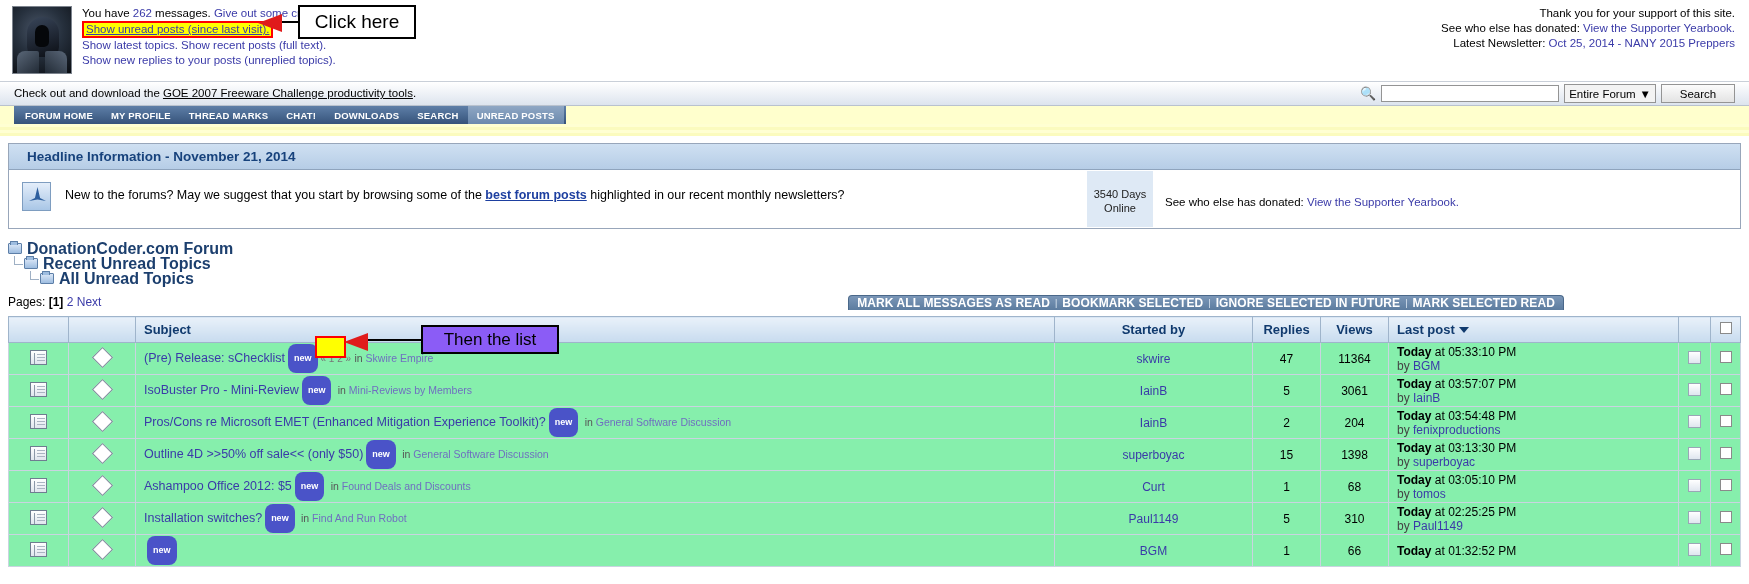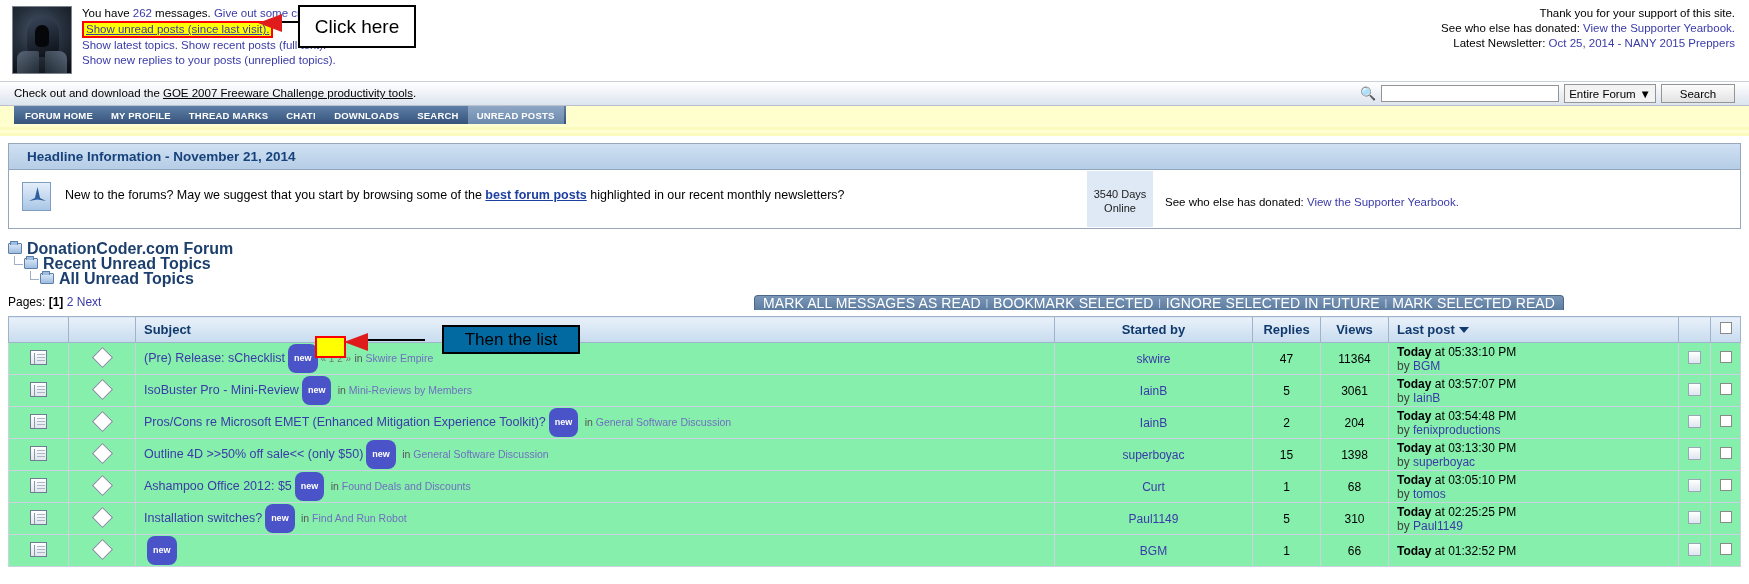--- a/index.html
+++ b/index.html
@@ -36,21 +36,21 @@
   .hl-link-box { display:inline-block; background:#ffff00; border:2px solid #ff0000;
                  padding:0 2px; margin:0; line-height:13px; }
   .hl-link-box a { color:#3a3aa8; text-decoration:underline; }
   #membergroup { margin-top:11px; }
   #membergroup b { font-weight:bold; }
 
   #thanks { position:absolute; right:14px; top:6px; text-align:right;
             font-size:11.5px; line-height:15px; }
 
   
-  #callout1 { position:absolute; left:298px; top:5px; width:118px; height:43px;
+  #callout1 { position:absolute; left:298px; top:5px; width:118px; height:34px;
               background:#ffffff; border:2px solid #000; display:flex;
               align-items:center; justify-content:center;
               font-size:19px; font-family:"Liberation Sans", sans-serif; z-index:30; }
   #callout1line { position:absolute; left:282px; top:21px; width:22px; height:2px;
                   background:#000; z-index:29; }
   #arrow1 { position:absolute; left:258px; top:14px; width:0; height:0; z-index:31;
             border-top:9px solid transparent; border-bottom:9px solid transparent;
             border-right:24px solid #e01b1b; }
 
   
@@ -115,21 +115,21 @@
   
   #pagesrow { position:relative; margin:9px 0 0 8px; font-size:12px; height:18px; }
   #pagesrow .pg { color:#3a3aa8; }
   #pagesrow b { font-weight:bold; color:#000; }
 
   
   #actionbar { position:absolute; right:185px; top:0; height:15px;
                background:linear-gradient(#7b97b8,#5c7c9f);
                border:1px solid #4a688a; border-bottom:none; border-radius:4px 4px 0 0;
                display:flex; align-items:center; padding:0 8px; }
-  #actionbar span.act { color:#ffffff; font-size:14px; font-weight:normal; letter-spacing:.1px; }
+  #actionbar span.act { color:#ffffff; font-size:12px; font-weight:bold; letter-spacing:.1px; }
   #actionbar span.sep { color:#dce7f2; font-size:9px; margin:0 5px; }
 
   
   #tbl { margin:3px 8px 0 8px; border:1px solid #8fa4bd; border-collapse:collapse;
          width:1733px; background:#86efac; }
   #tbl th { background:linear-gradient(#e9f1fa,#c7dbee); border:1px solid #9fb4cb;
             height:26px; font-size:13px; color:#103a6e; font-weight:bold; }
   #tbl td { border:1px solid #c9d4e0; height:30px; font-size:12px; vertical-align:middle; }
   .c-ico  { width:60px; text-align:center; }
   .c-ico2 { width:67px; text-align:center; }
@@ -164,22 +164,22 @@
                background:linear-gradient(#ffffff,#dfe6ef); position:relative; }
   .chkbox { display:inline-block; width:12px; height:12px; border:1px solid #8a8a8a;
             background:#ffffff; }
   .sortcaret { display:inline-block; width:0; height:0; margin-left:4px;
                border-left:5px solid transparent; border-right:5px solid transparent;
                border-top:6px solid #103a6e; vertical-align:middle; }
 
   
   #hl-new-box { position:absolute; left:315px; top:336px; width:31px; height:22px;
                 background:#ffff00; border:2px solid #ff0000; z-index:28; }
-  #callout2 { position:absolute; left:442px; top:325px; width:138px; height:29px;
-              background:#0369a1; border:2px solid #000; display:flex;
+  #callout2 { position:absolute; left:421px; top:325px; width:138px; height:29px;
+              background:#8b5cf6; border:2px solid #000; display:flex;
               align-items:center; justify-content:center; font-size:17px; z-index:30; }
   #callout2line { position:absolute; left:355px; top:339px; width:70px; height:2px;
                   background:#000; z-index:29; }
   #arrow2 { position:absolute; left:344px; top:333px; width:0; height:0; z-index:31;
             border-top:9px solid transparent; border-bottom:9px solid transparent;
             border-right:24px solid #e01b1b; }
 </style>
 </head>
 <body>
 

